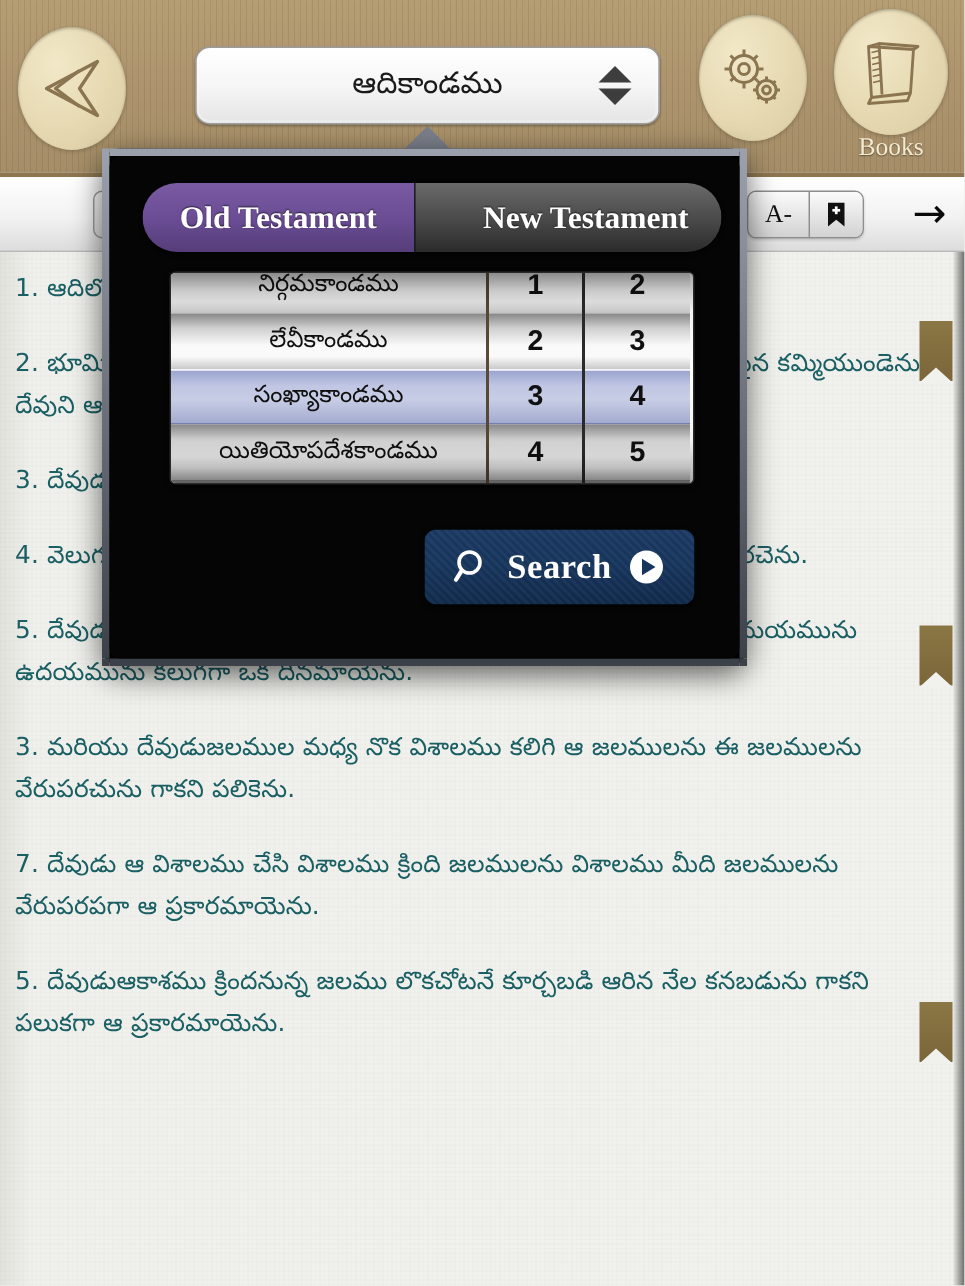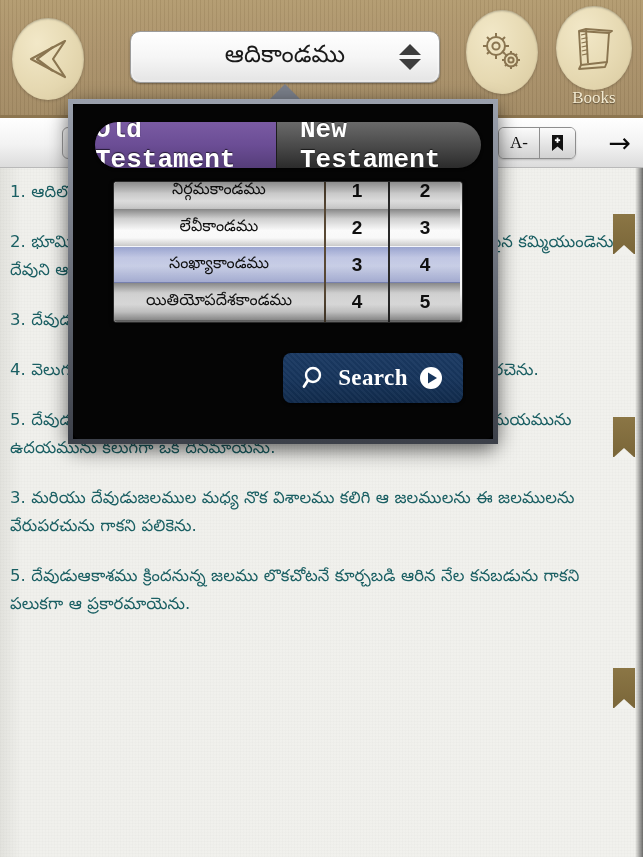--- a/index.html
+++ b/index.html
@@ -67,21 +67,21 @@
     width: 310px; height: 52px;
     border-radius: 10px;
     background: linear-gradient(180deg, #ffffff 0%, #f6f6f6 50%, #e4e4e4 100%);
     border: 1px solid #9c9c9c;
     box-shadow: 0 1px 2px rgba(0,0,0,0.35), 0 0 0 2px rgba(255,255,255,0.25) inset;
     display: flex;
     align-items: center;
     justify-content: center;
   }
   #book-select .sel-text {
-    font-size: 24px;
+    font-size: 20px;
     color: #1a1a1a;
     font-family: "DejaVu Sans", sans-serif;
   }
   .stepper {
     position: absolute;
     right: 18px; top: 50%;
     transform: translateY(-50%);
     display: flex;
     flex-direction: column;
     gap: 4px;
@@ -229,23 +229,23 @@
     border-radius: 23px;
     overflow: hidden;
     display: flex;
     box-shadow: 0 1px 3px rgba(0,0,0,0.8);
   }
   .seg-ot, .seg-nt {
     flex: 1;
     display: flex;
     align-items: center;
     justify-content: center;
-    font-family: Liberation Mono, monospace;
+    font-family: Liberation Serif, serif;
     font-weight: bold;
-    font-size: 26px;
+    font-size: 21px;
     color: #ffffff;
     text-shadow: 0 -1px 1px rgba(0,0,0,0.65);
   }
   .seg-ot {
     background: linear-gradient(180deg,#7a5ba3 0%, #6b4d95 50%, #553d79 100%);
     border-right: 1px solid #1c1c1c;
   }
   .seg-nt {
     background: linear-gradient(180deg,#6a6a6a 0%, #4a4a4a 52%, #2b2b2b 100%);
     padding-left: 23px;
@@ -331,20 +331,21 @@
 
 <div id="app">
 
   <div class="page">
     <div class="verse">1. ఆదిలో దేవుడు భూమ్యాకాశములను సృజించెను.</div>
     <div class="verse">2. భూమి నిరాకారముగాను శూన్యముగాను ఉండెను; చీకటి అగాధ జలము పైన కమ్మియుండెను; దేవుని ఆత్మ జలములపైన అల్లాడుచుండెను.</div>
     <div class="verse">3. దేవుడు వెలుగు కమ్మని పలుకగా వెలుగు కలిగెను.</div>
     <div class="verse">4. వెలుగు మంచిదైనట్టు దేవుడు చూచెను; దేవుడు వెలుగును చీకటిని వేరుపరచెను.</div>
     <div class="verse">5. దేవుడు వెలుగునకు పగలనియు, చకటక రాత్రి అనియు పేరు పెట్టెను. అస్తమయమును ఉదయమును కలుగగా ఒక దినమాయెను.</div>
     <div class="verse">3. మరియు దేవుడుజలముల మధ్య నొక విశాలము కలిగి ఆ జలములను ఈ జలములను వేరుపరచును గాకని పలికెను.</div>
+    <div class="verse">7. దేవుడు ఆ విశాలము చేసి విశాలము క్రింది జలములను విశాలము మీది జలములను వేరుపరపగా ఆ ప్రకారమాయెను.</div>
     <div class="verse">5. దేవుడుఆకాశము క్రిందనున్న జలము లొకచోటనే కూర్చబడి ఆరిన నేల కనబడును గాకని పలుకగా ఆ ప్రకారమాయెను.</div>
   </div>
 
   <div class="ribbon" style="top:214px;"></div>
   <div class="ribbon" style="top:417px;"></div>
   <div class="ribbon" style="top:668px;"></div>
   <div class="edge-shadow-r"></div>
 
   <div class="toolbar">
     <div class="seg-left"></div>

